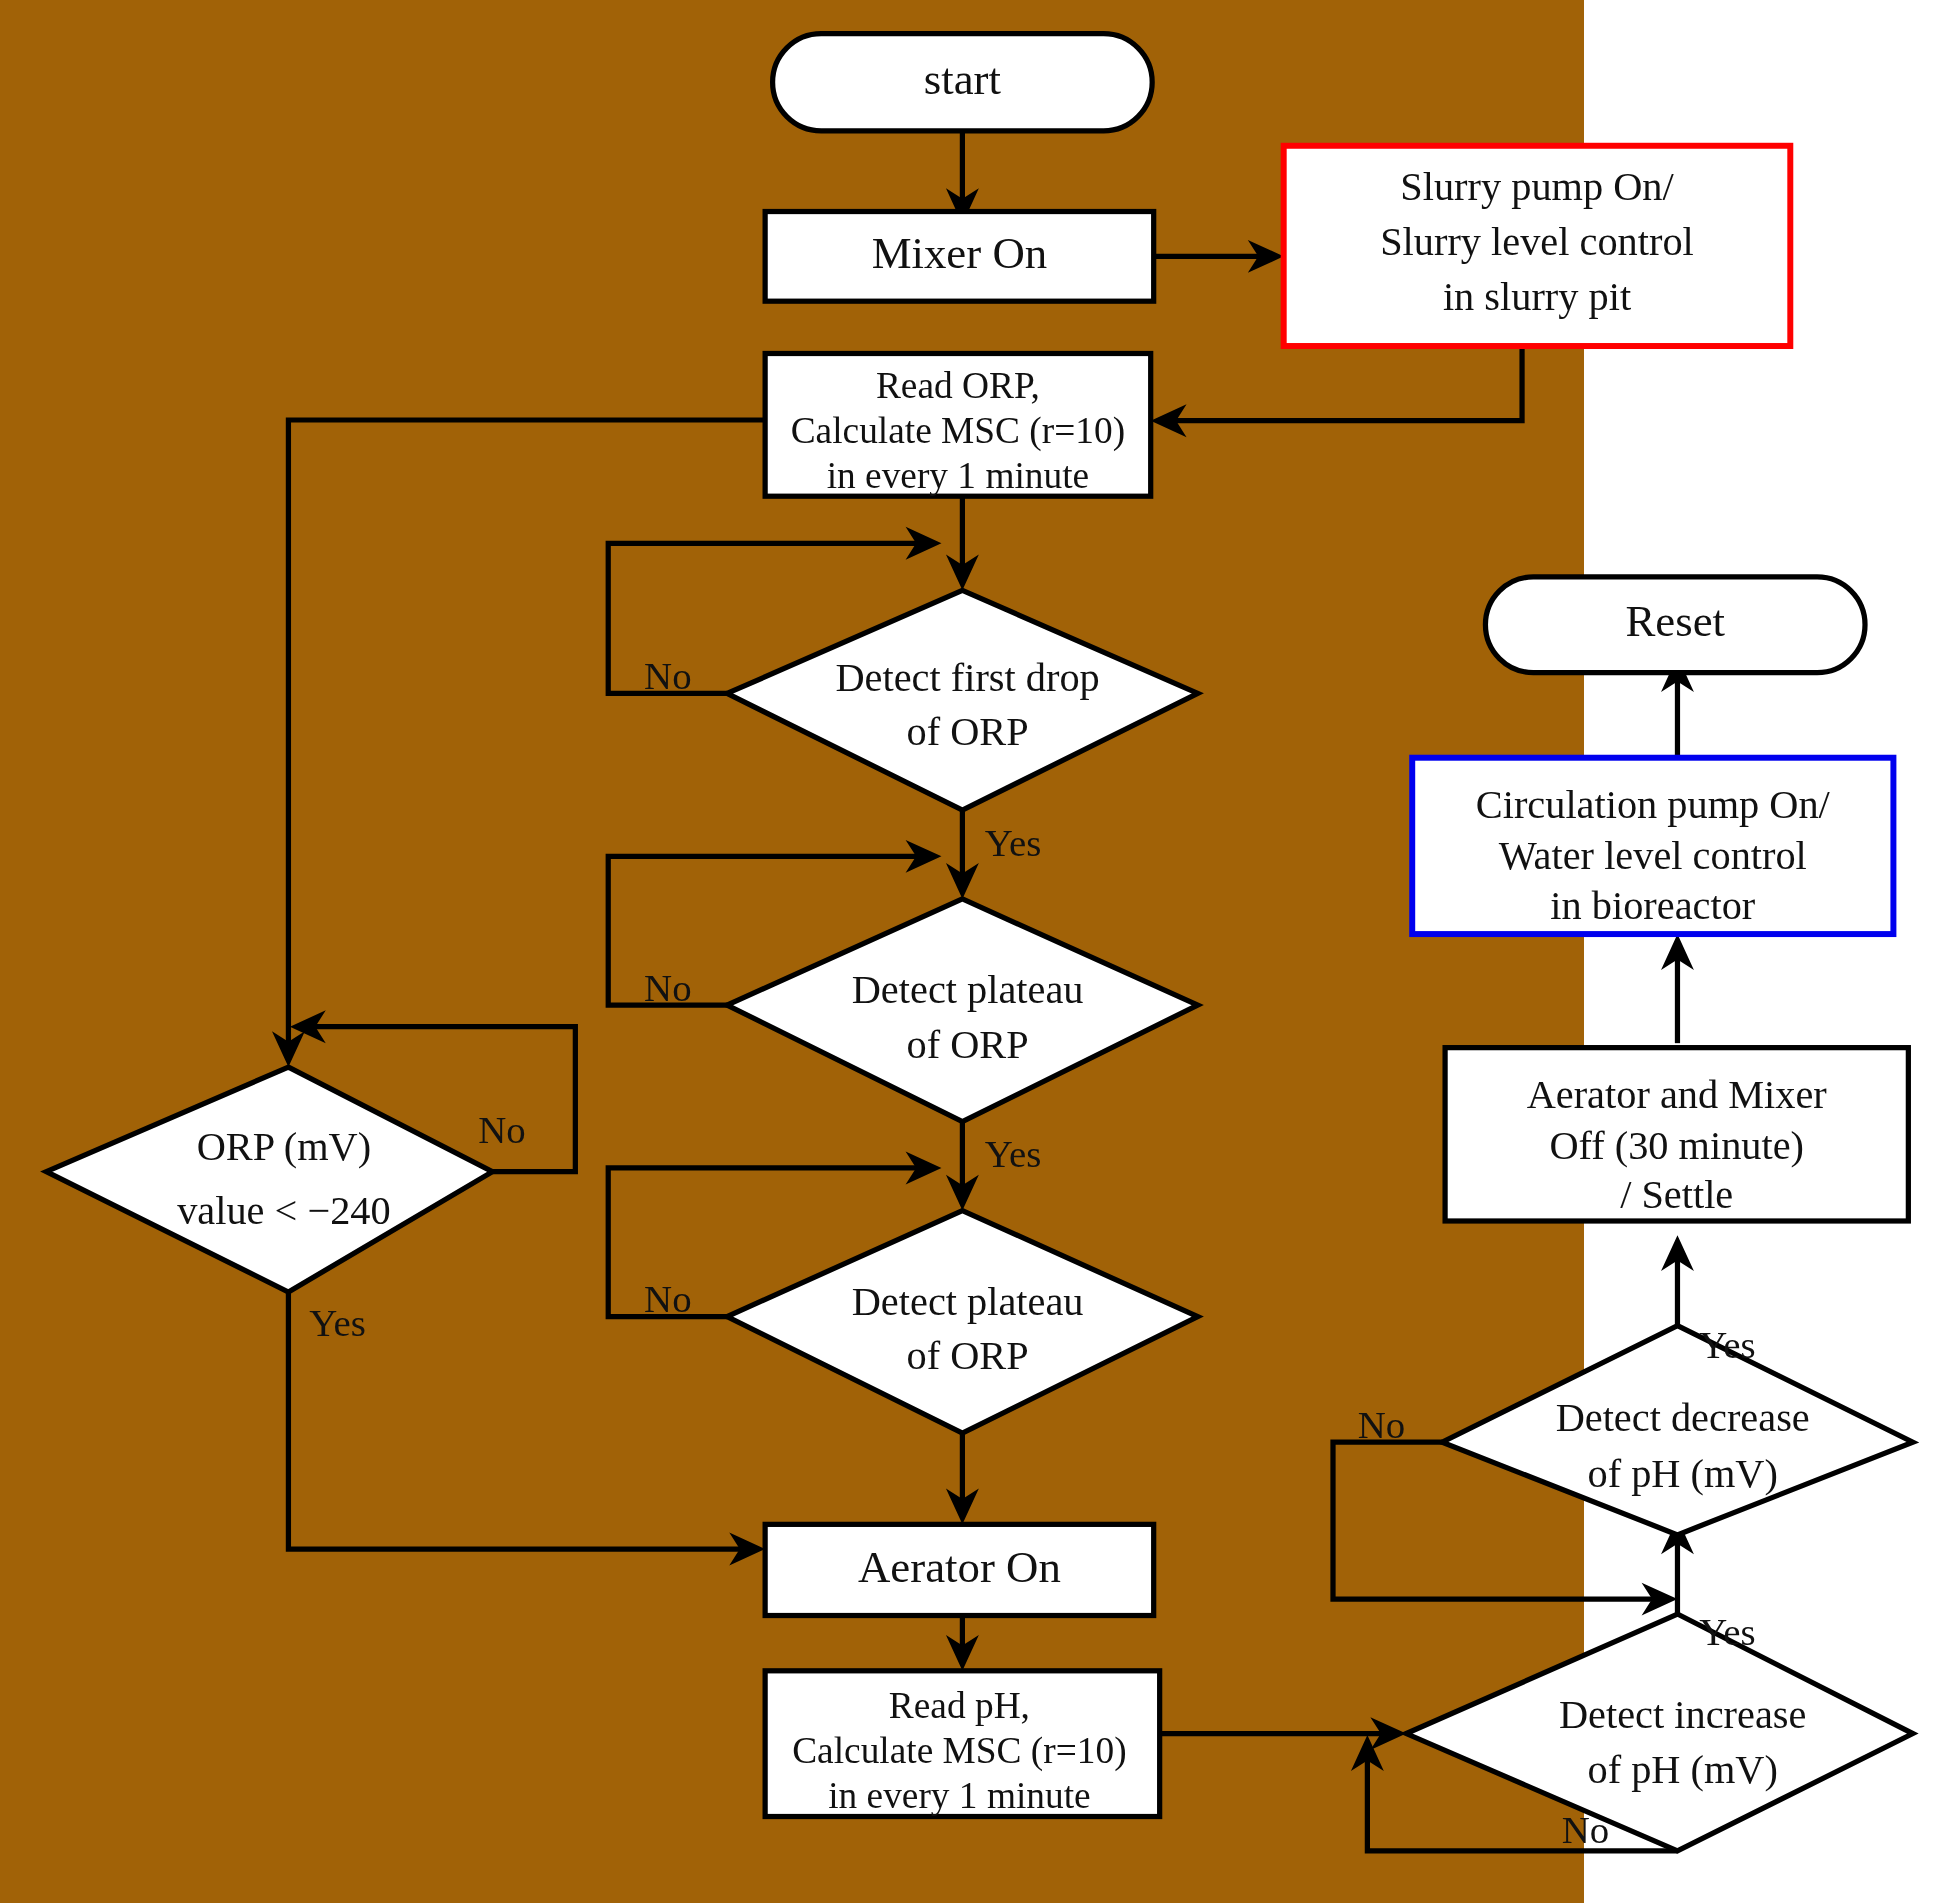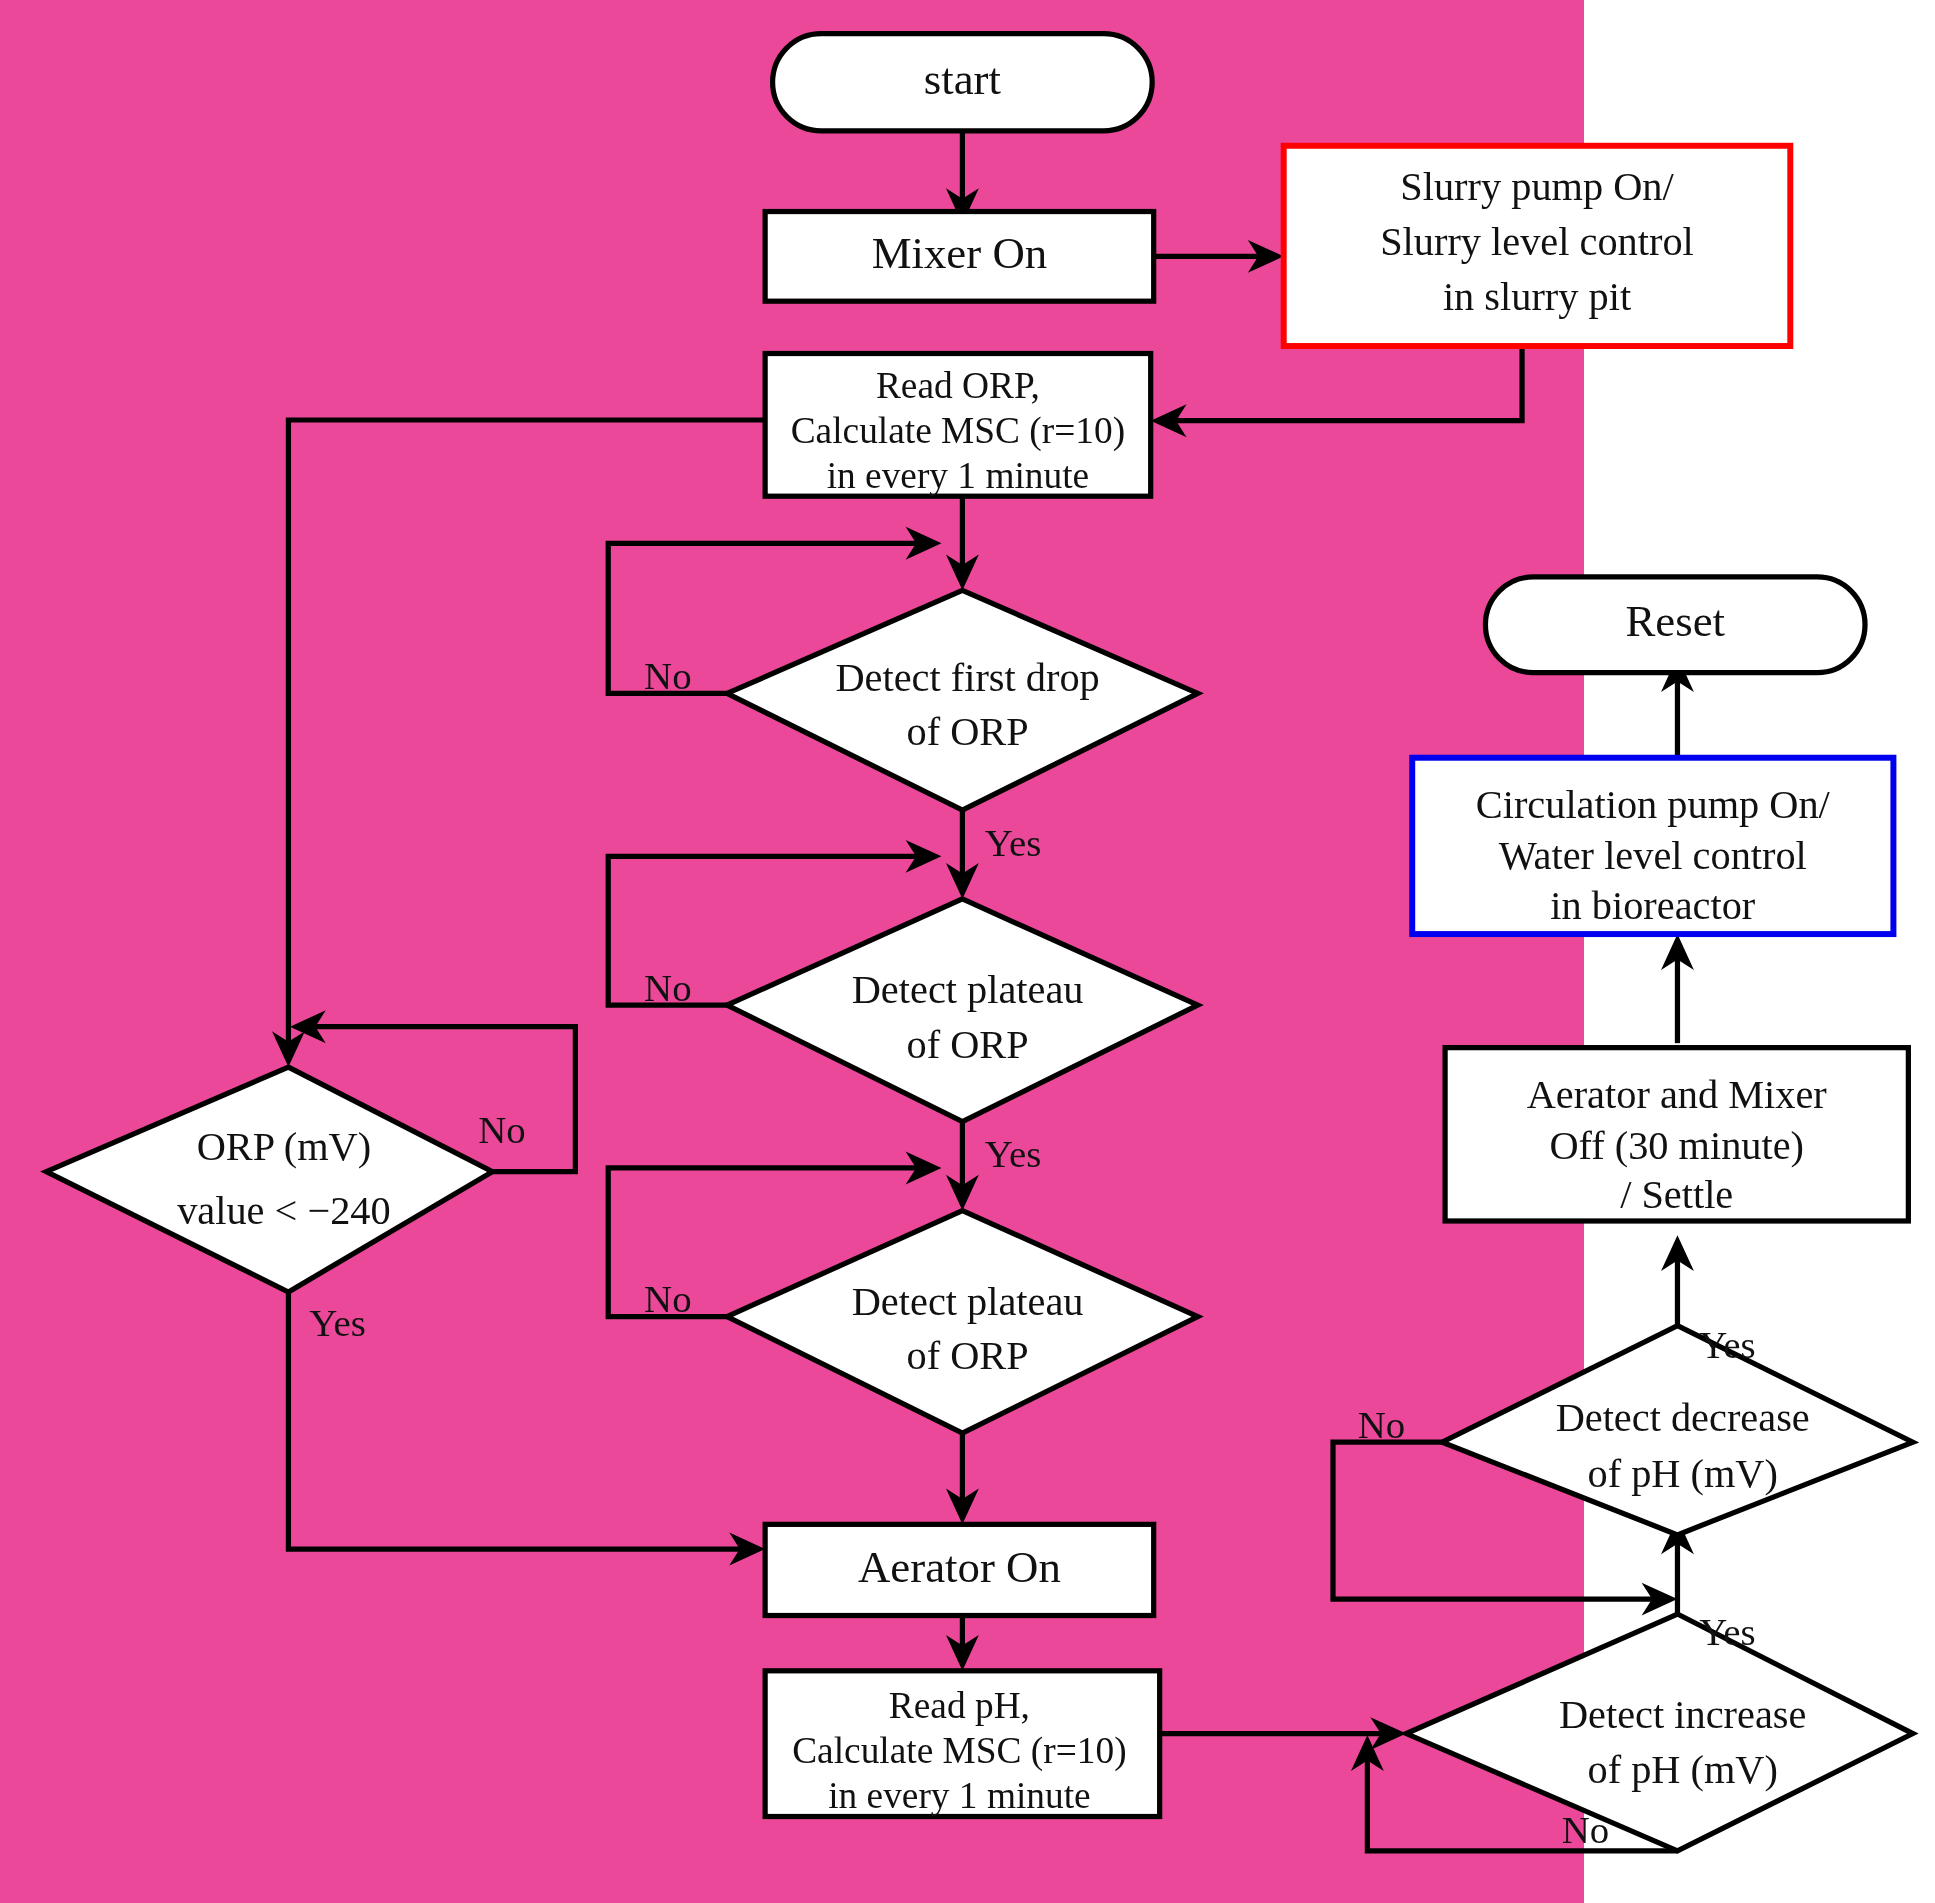--- a/index.html
+++ b/index.html
@@ -4,21 +4,21 @@
 <style>
   html, body {
     margin: 0;
     padding: 0;
     background: #ffffff;
   }
   #flowchart-root {
     position: relative;
     width: 1584px;
     height: 1904px;
-    background: #ec4899;
+    background: #a16207;
     font-family: "Liberation Serif", "DejaVu Serif", serif;
     text-align: right;
   }
   svg#flow-svg {
     position: absolute;
     top: 0;
     left: 0;
     width: 1936px;
     height: 1904px;
     display: block;

